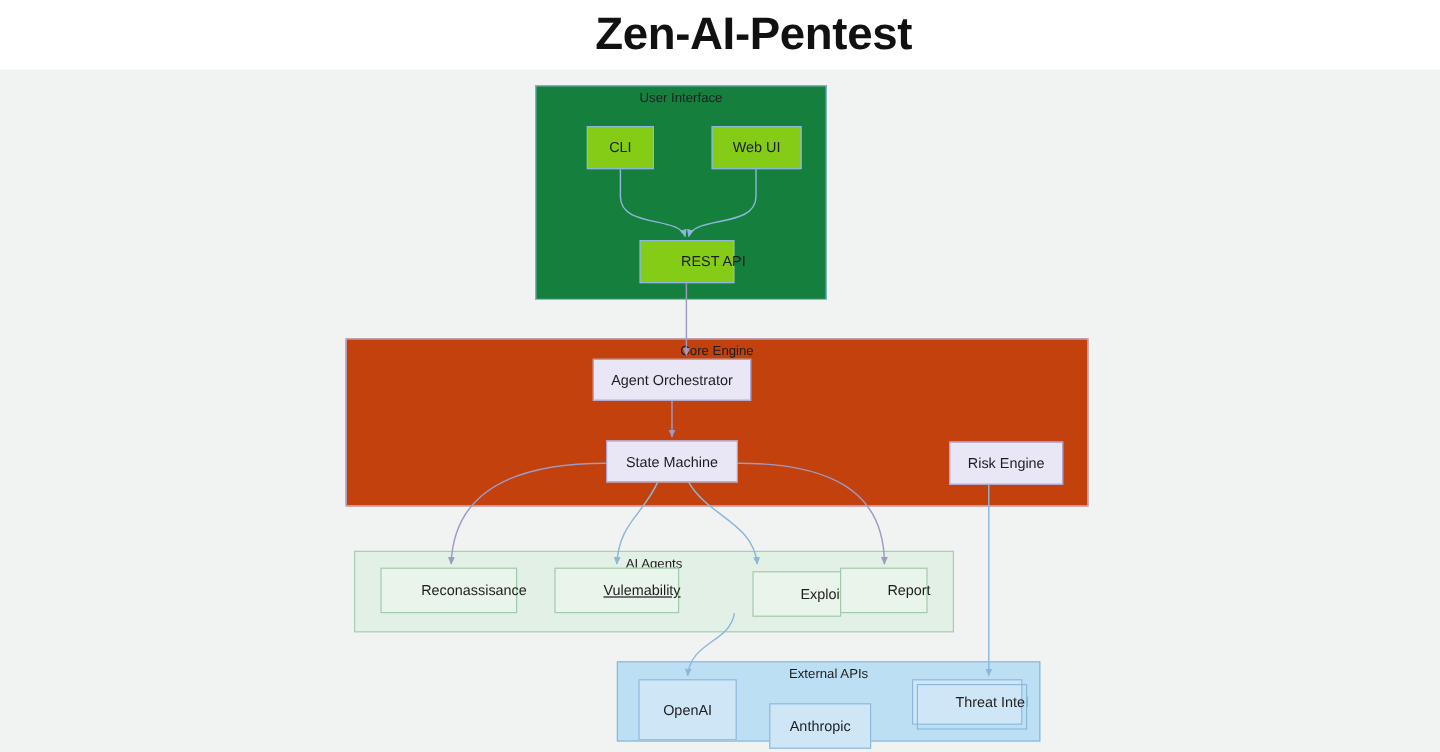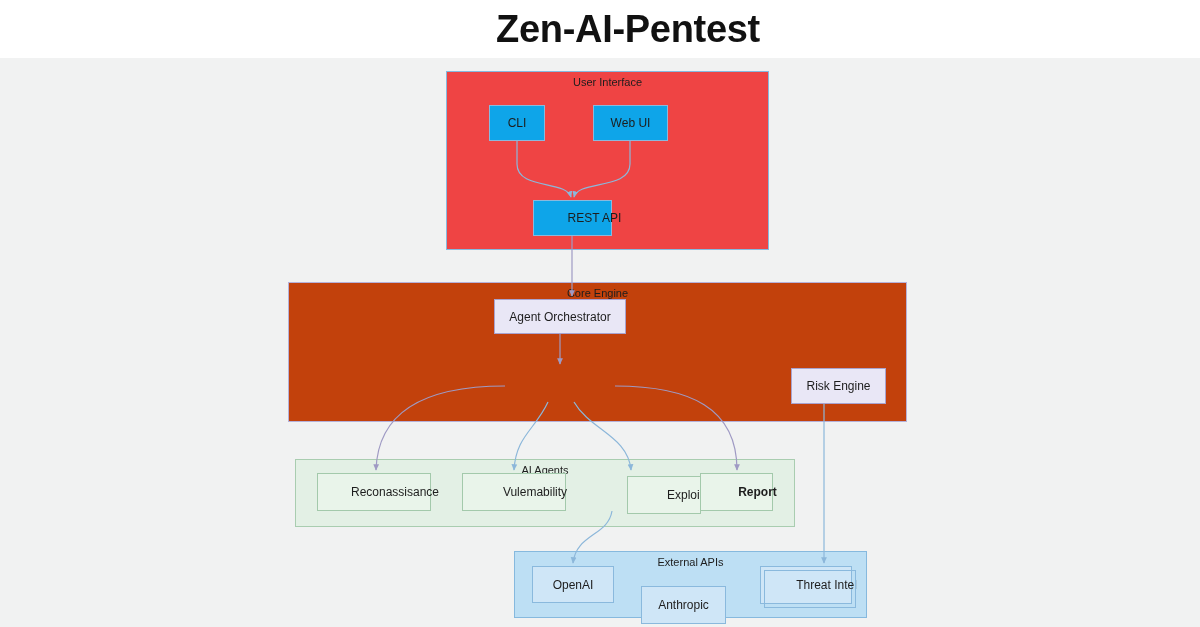--- a/index.html
+++ b/index.html
@@ -82,23 +82,23 @@
     text-align: center;
     font-size: 11px;
     color: #1d1d1d;
     line-height: 14px;
     white-space: nowrap;
   }
 
   #group-ui {
     left: 446px;
     top: 13px;
-    width: 323px;
+    width: 243px;
     height: 179px;
-    background: #ef4444;
+    background: #15803d;
     border-color: #86b9de;
   }
   #group-core {
     left: 288px;
     top: 224px;
     width: 619px;
     height: 140px;
     background: #c2410c;
     border-color: #b6b1d9;
   }
@@ -128,21 +128,21 @@
     display: flex;
     align-items: center;
     justify-content: center;
     font-size: 12px;
     color: #1d1d1d;
     line-height: 1;
     white-space: nowrap;
     z-index: 4;
   }
   .node-blue {
-    background: #0ea5e9;
+    background: #84cc16;
     border-color: #8ab9dd;
   }
   .node-purple {
     background: #e9e7f6;
     border-color: #a9a3cf;
   }
   .node-green {
     background: #e9f4ea;
     border-color: #a3c9ab;
     padding-left: 42px;
@@ -157,26 +157,26 @@
   #node-webui    { left: 593px; top: 47px;  width: 75px;  height: 36px; }
   #node-restapi  { left: 533px; top: 142px; width: 79px;  height: 36px; padding-left: 44px; }
 
   
   #node-orchestrator { left: 494px; top: 241px; width: 132px; height: 35px; }
   #node-statemachine { left: 505px; top: 309px; width: 110px; height: 35px; }
   #node-riskengine   { left: 791px; top: 310px; width: 95px;  height: 36px; }
 
   
   #node-recon   { left: 317px; top: 415px; width: 114px; height: 38px; }
-  #node-vuln    { left: 462px; top: 415px; width: 104px; height: 38px; }
+  #node-vuln    { left: 462px; top: 415px; width: 104px; height: 38px; text-decoration: underline; }
   #node-exploit { left: 595px; top: 418px; width: 74px;  height: 38px; margin-left: 32px; }
-  #node-report  { left: 700px; top: 415px; width: 73px;  height: 38px; font-weight: bold; }
-
-  
-  #node-openai    { left: 532px; top: 508px; width: 82px;  height: 37px; }
+  #node-report  { left: 700px; top: 415px; width: 73px;  height: 38px; }
+
+  
+  #node-openai    { left: 532px; top: 508px; width: 82px;  height: 51px; }
   #node-anthropic { left: 641px; top: 508px; width: 85px;  height: 38px; margin-top: 20px; }
   #node-threat    { left: 760px; top: 508px; width: 92px;  height: 38px; padding-left: 41px; }
   
   #node-threat::after {
     content: "";
     position: absolute;
     left: 3px;
     top: 3px;
     right: -5px;
     bottom: -5px;
@@ -243,20 +243,21 @@
 
         <path d="M 824 346 L 824 505" stroke="#8cb7da" marker-end="url(#arrow-blue)"></path>
       </g>
     </svg>
 
     <div class="node node-blue" id="node-cli">CLI</div>
     <div class="node node-blue" id="node-webui">Web UI</div>
     <div class="node node-blue" id="node-restapi">REST API</div>
 
     <div class="node node-purple" id="node-orchestrator">Agent Orchestrator</div>
+    <div class="node node-purple" id="node-statemachine">State Machine</div>
     <div class="node node-purple" id="node-riskengine">Risk Engine</div>
 
     <div class="node node-green" id="node-recon">Reconassisance</div>
     <div class="node node-green" id="node-vuln">Vulemability</div>
     <div class="node node-green" id="node-exploit">Exploit</div>
     <div class="node node-green" id="node-report">Report</div>
 
     <div class="node node-lightblue" id="node-openai">OpenAI</div>
     <div class="node node-lightblue" id="node-anthropic">Anthropic</div>
     <div class="node node-lightblue" id="node-threat">Threat Intel</div>

